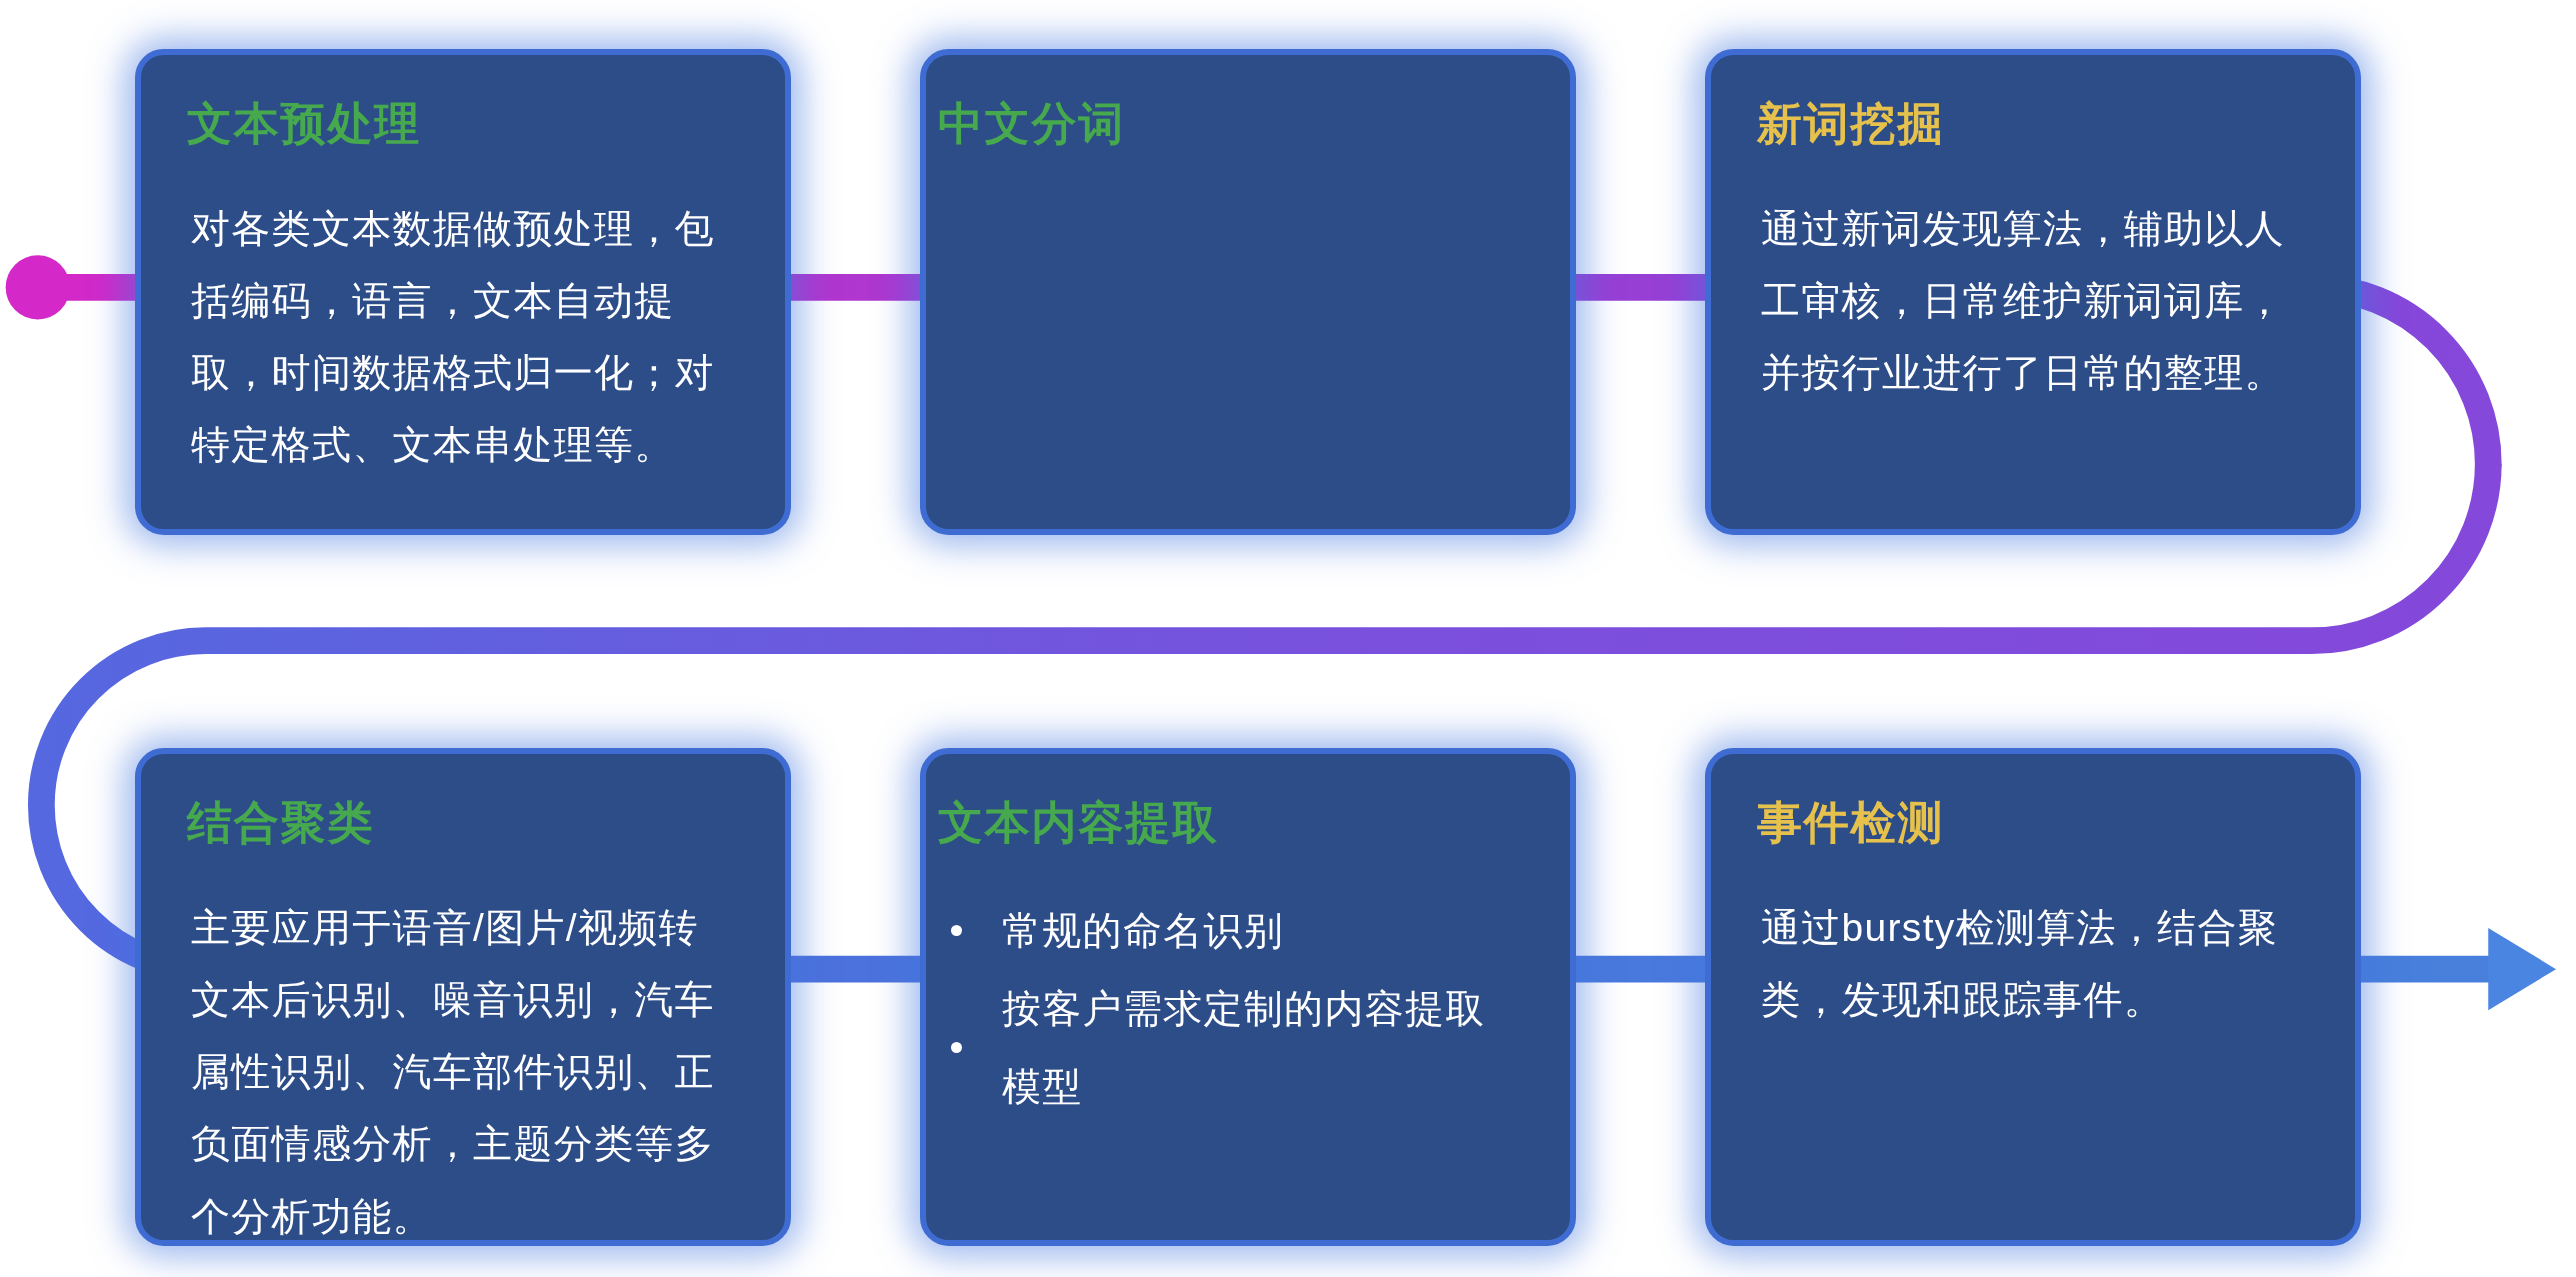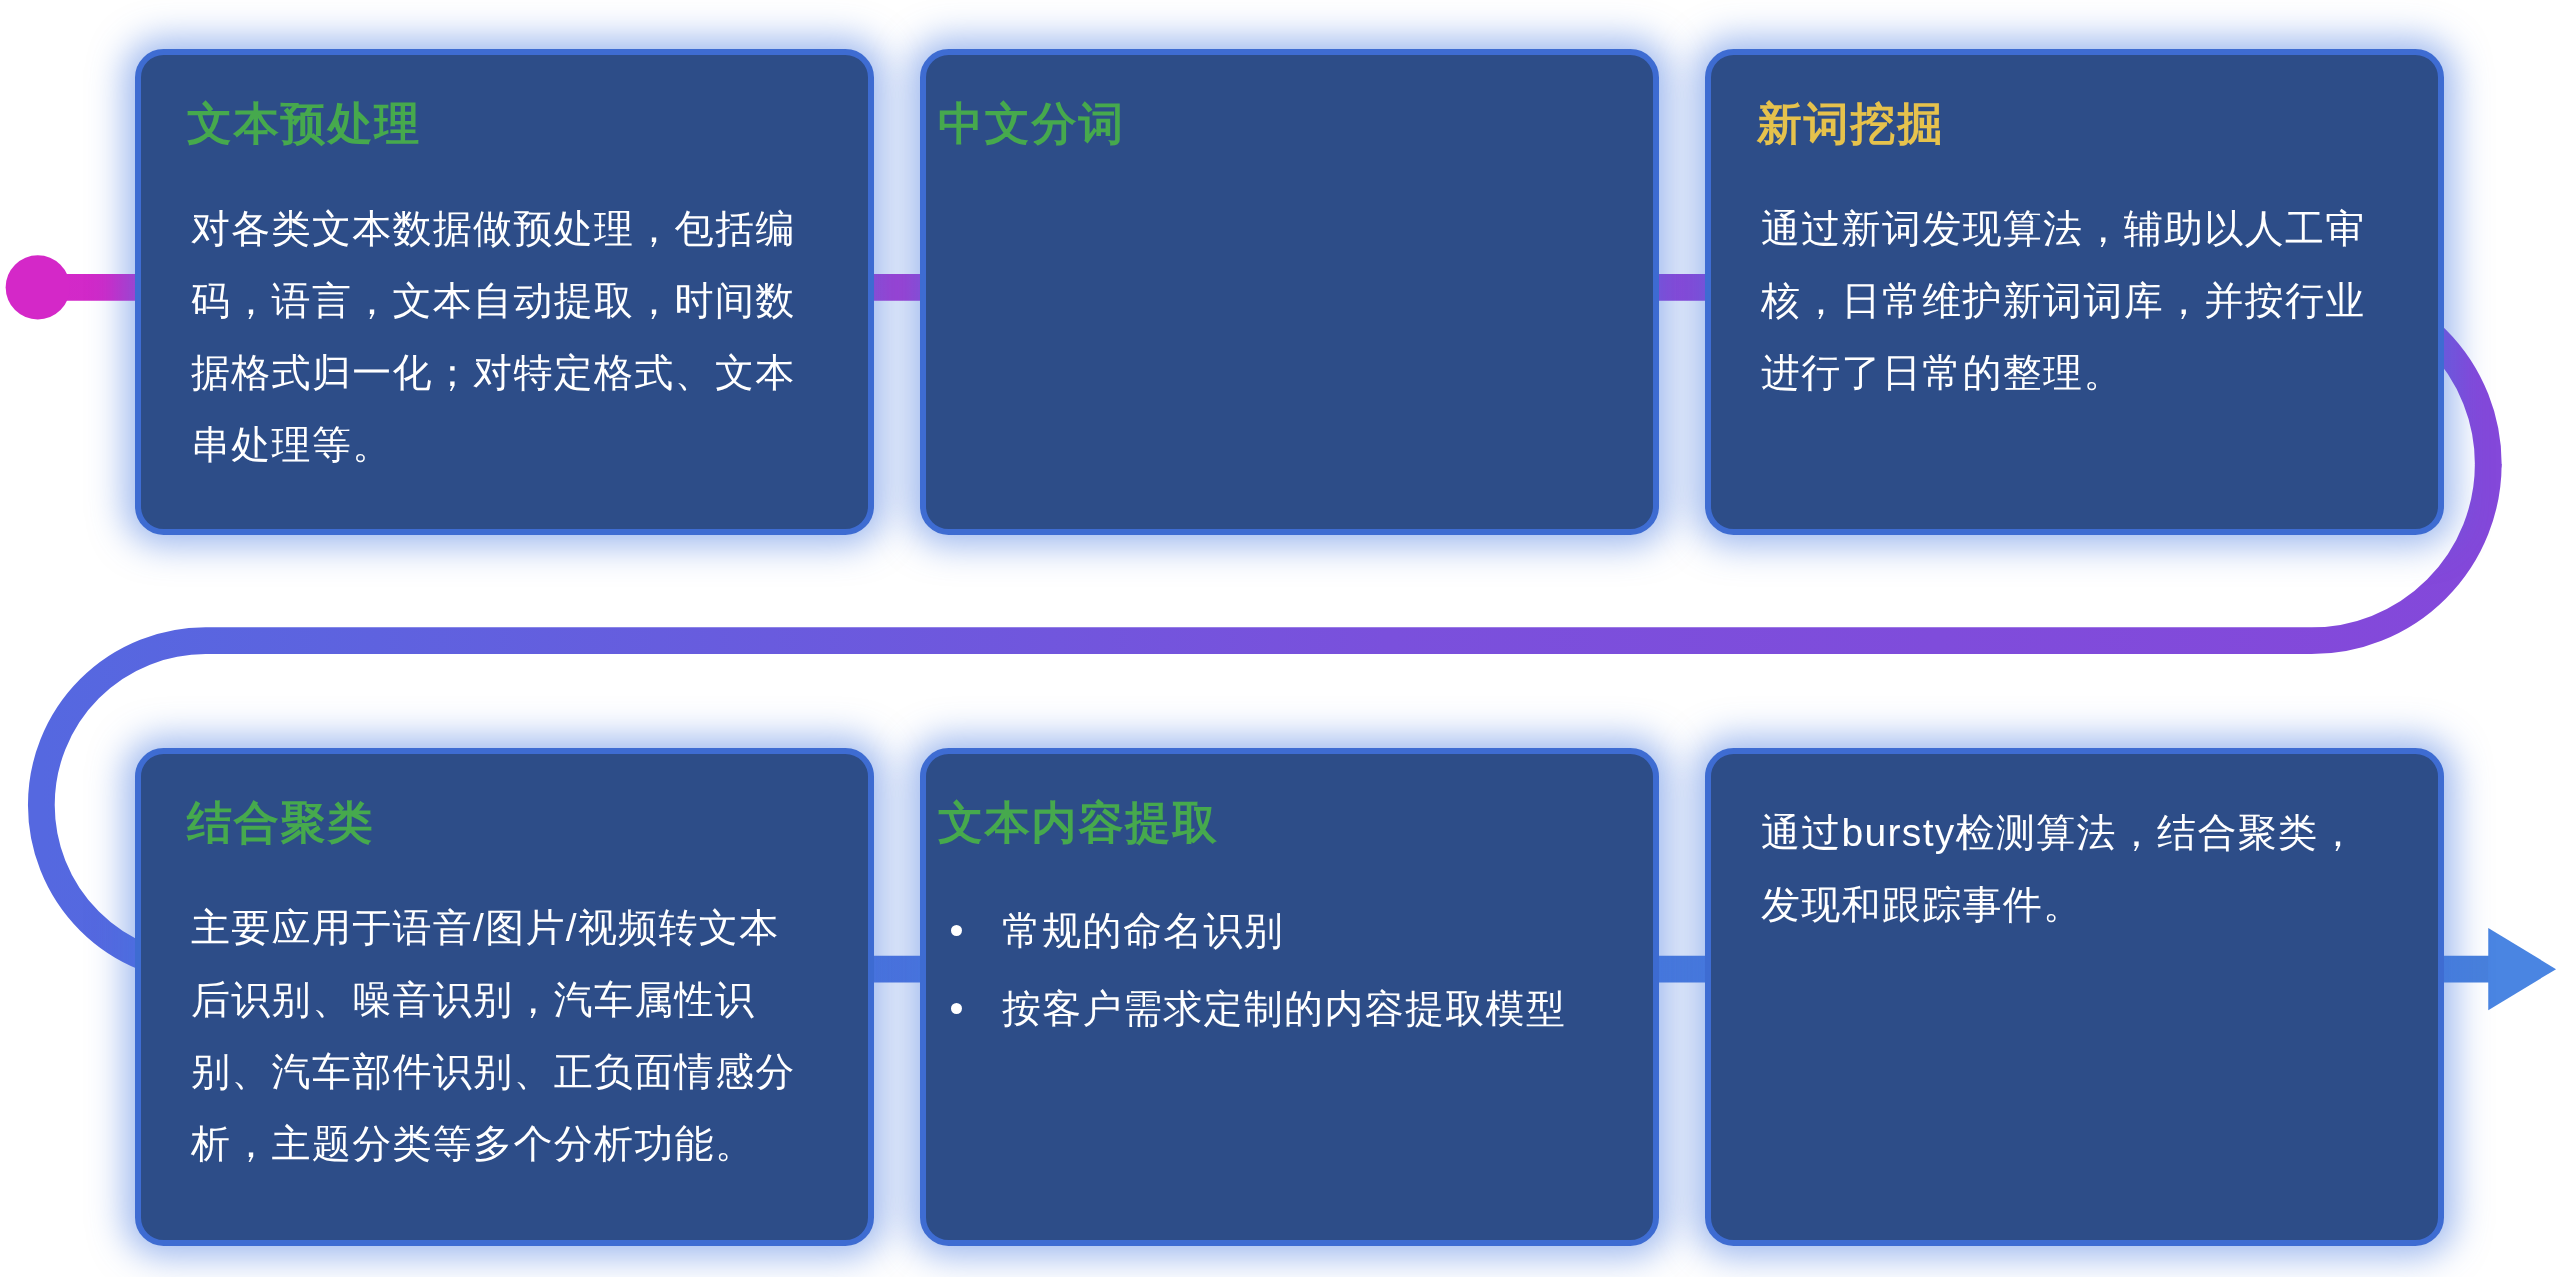--- a/index.html
+++ b/index.html
@@ -17,21 +17,21 @@
   }
   .flow-svg {
     position: absolute;
     left: 0;
     top: 0;
     z-index: 0;
   }
   .card {
     position: absolute;
     z-index: 1;
-    width: 739px;
+    width: 656px;
     background: #2d4d88;
     border: 6.2px solid #3e6cd2;
     border-radius: 28.6px;
     box-shadow: 0 0 34px 10.7px rgba(66, 118, 224, 0.5);
     box-sizing: border-box;
     padding: 39px 46px;
     color: #ffffff;
   }
   .card.row1 { top: 49px;  height: 486px; }
   .card.row2 { top: 748px; height: 498px; }
@@ -129,17 +129,18 @@
 
   <section class="card row2 col2">
     <h2 class="card-title title-green">文本内容提取</h2>
     <ul class="bullet-list">
       <li>常规的命名识别</li>
       <li>按客户需求定制的内容提取模型</li>
     </ul>
   </section>
 
   <section class="card row2 col3">
+    <h2 class="card-title title-yellow">事件检测</h2>
     <p class="card-paragraph">通过bursty检测算法，结合聚类，发现和跟踪事件。</p>
   </section>
 
 </div>
 
 
 </body></html>

